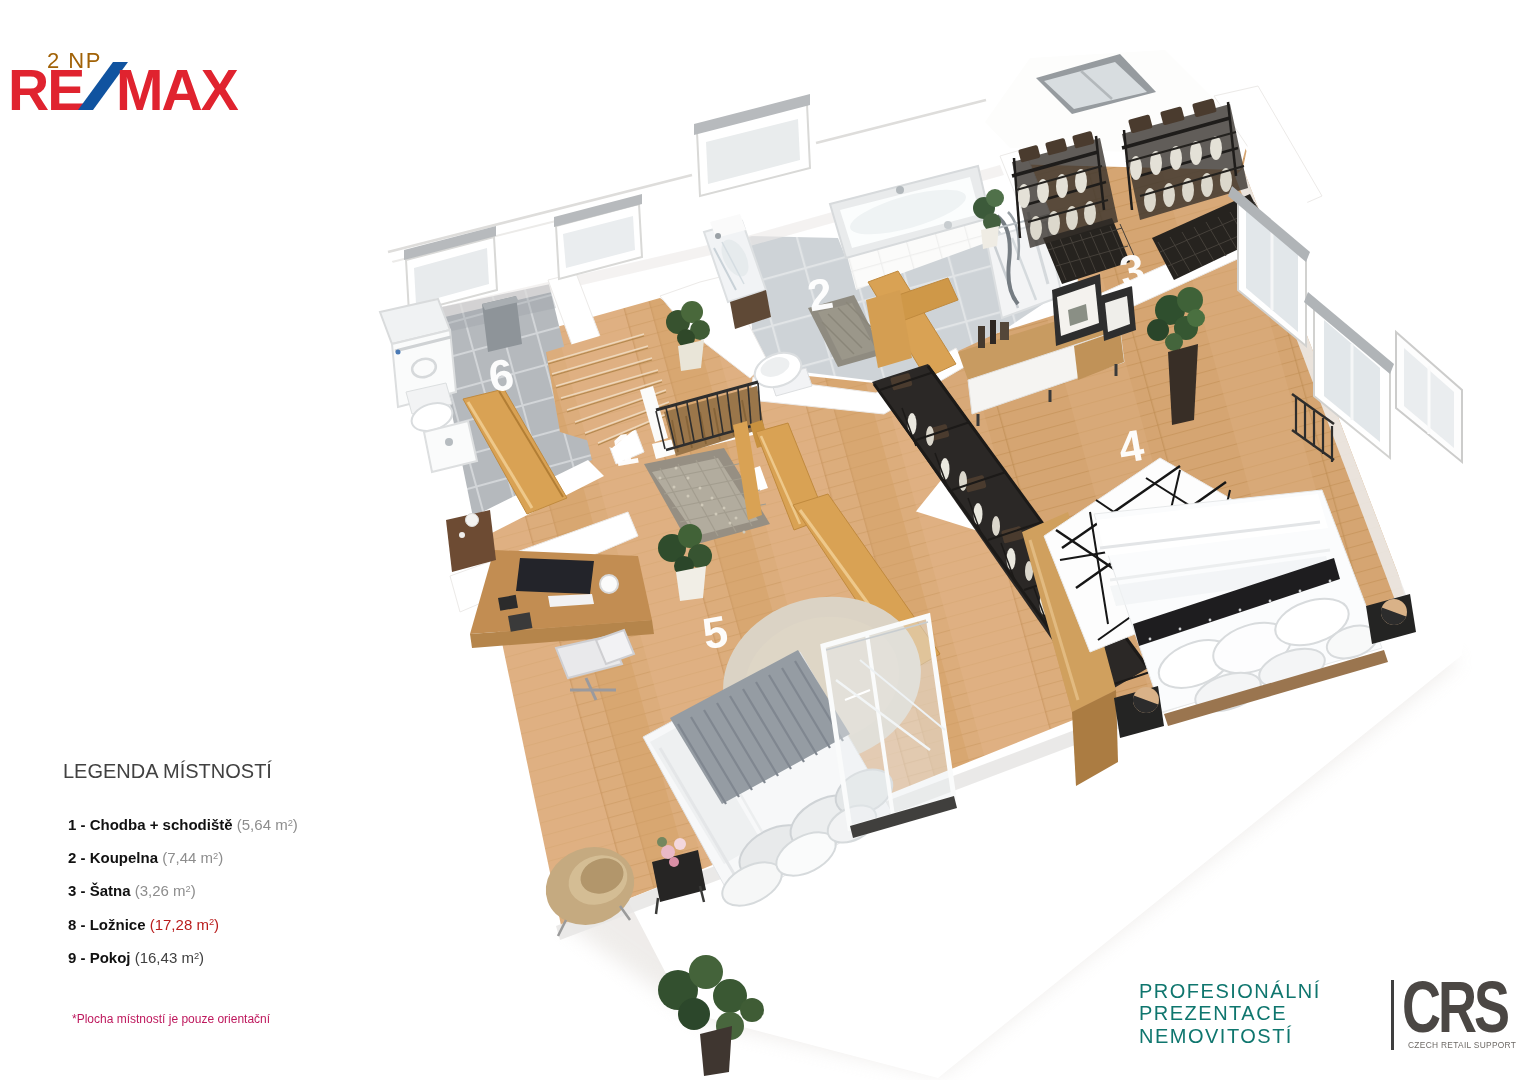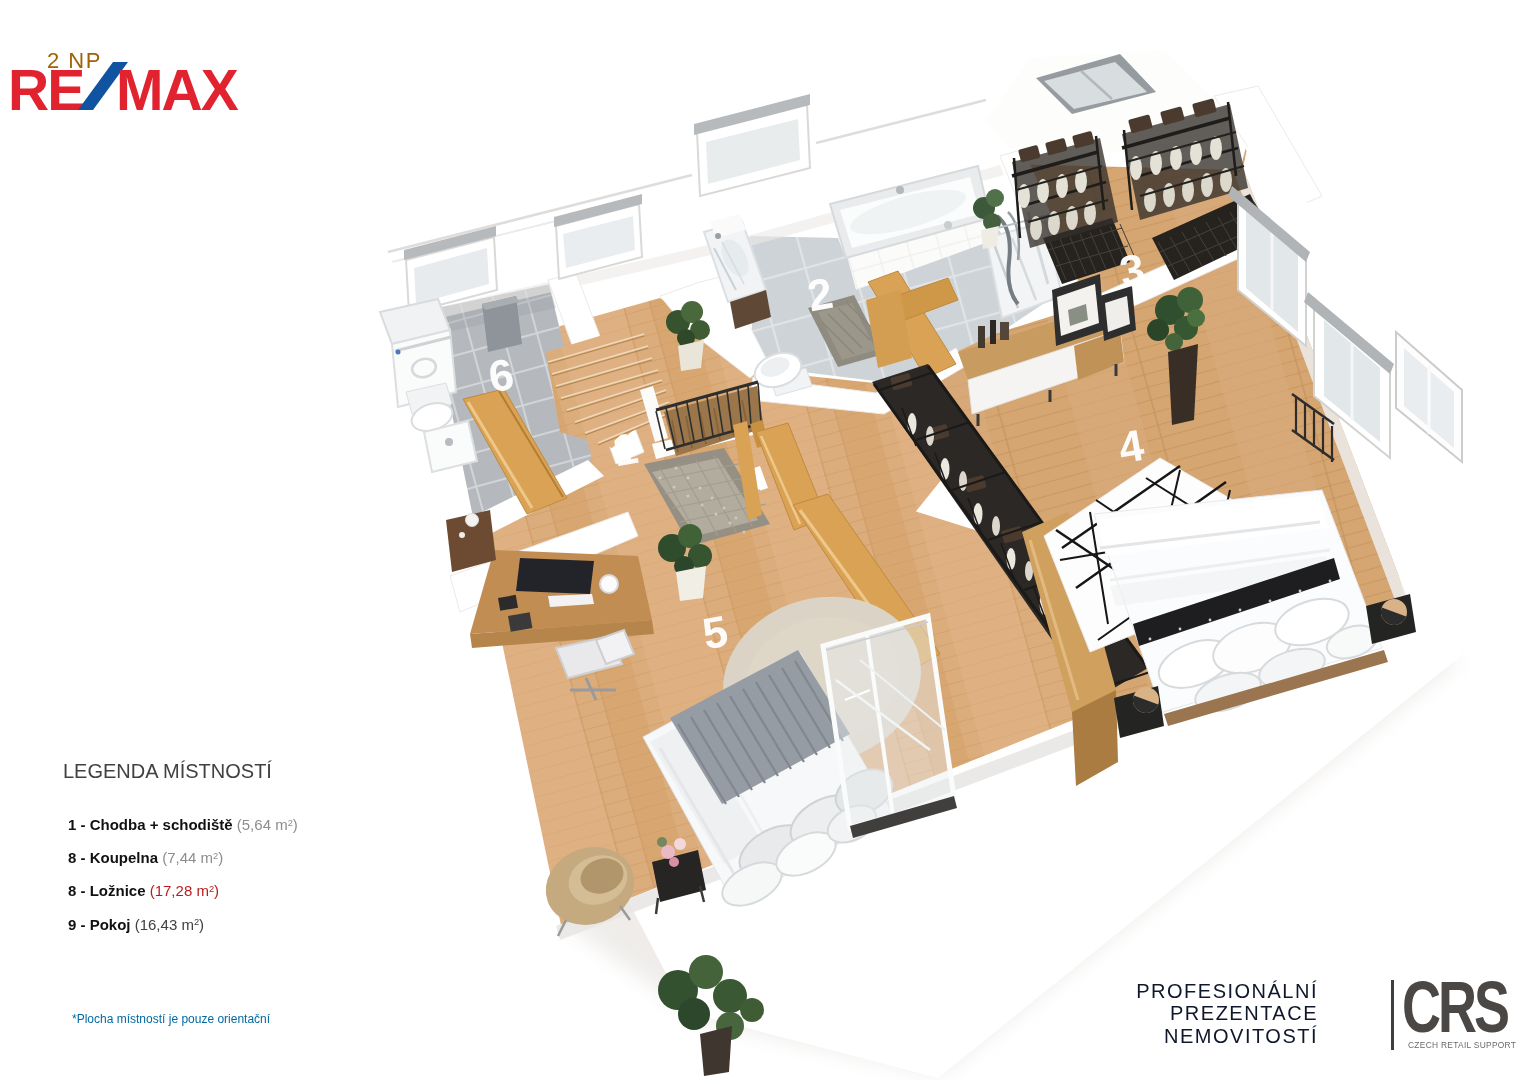--- a/index.html
+++ b/index.html
@@ -562,27 +562,28 @@
 <svg width="260" height="58" viewBox="0 0 260 58">
 <text x="0" y="50" font-family="Liberation Sans,sans-serif" font-weight="bold" font-size="57" fill="#e0232f" letter-spacing="-2">RE</text>
 <polygon points="70,50 85,50 120,2 105,2" fill="#1053a0"></polygon>
 <text x="108" y="50" font-family="Liberation Sans,sans-serif" font-weight="bold" font-size="57" fill="#e0232f" letter-spacing="-2">MAX</text>
 </svg></div>
 
 <div class="abs ls" style="left:63px;top:760px;font-size:20px;color:#414141;letter-spacing:0px">LEGENDA MÍSTNOSTÍ</div>
 
 <div class="abs ls" style="left:68px;top:808px;font-size:15px;line-height:33.2px;color:#111111">
 <div><b>1 - Chodba + schodiště </b><span style="color:#8d8d8d">(5,64 m<sup>2</sup>)</span></div>
-<div><b>8 - Koupelna </b><span style="color:#8d8d8d">(7,44 m<sup>2</sup>)</span></div>
+<div><b>2 - Koupelna </b><span style="color:#8d8d8d">(7,44 m<sup>2</sup>)</span></div>
+<div><b>3 - Šatna </b><span style="color:#8d8d8d">(3,26 m<sup>2</sup>)</span></div>
 <div><b>8 - Ložnice </b><span style="color:#b91c1c">(17,28 m<sup>2</sup>)</span></div>
 <div><b>9 - Pokoj </b><span style="color:#404040">(16,43 m<sup>2</sup>)</span></div>
 </div>
 
-<div class="abs ls" style="left:72px;top:1012px;font-size:12px;color:#0369a1">*Plocha místností je pouze orientační</div>
-
-<div class="abs ls" style="left:1018px;top:980px;width:300px;text-align:right;font-size:20px;line-height:22.3px;color:#0f172a;letter-spacing:1.5px">PROFESIONÁLNÍ<br>PREZENTACE<br>NEMOVITOSTÍ</div>
+<div class="abs ls" style="left:72px;top:1012px;font-size:12px;color:#be185d">*Plocha místností je pouze orientační</div>
+
+<div class="abs ls" style="left:1139px;top:980px;width:300px;text-align:left;font-size:20px;line-height:22.3px;color:#0f766e;letter-spacing:1.5px">PROFESIONÁLNÍ<br>PREZENTACE<br>NEMOVITOSTÍ</div>
 
 <div class="abs" style="left:1391px;top:980px;width:3px;height:70px;background:#3f3f3f"></div>
 
 <div class="abs" style="left:1402px;top:970px;width:130px;height:80px">
 <svg width="130" height="80" viewBox="0 0 130 80">
 <text x="0" y="62" font-family="Liberation Sans,sans-serif" font-weight="bold" font-size="72" fill="#4b4744" letter-spacing="-4" transform="scale(0.75,1)">CRS</text>
 <text x="6" y="78" font-family="Liberation Sans,sans-serif" font-size="8.4" fill="#6e6a66" letter-spacing="0.3">CZECH RETAIL SUPPORT</text>
 </svg></div>
 </body></html>

